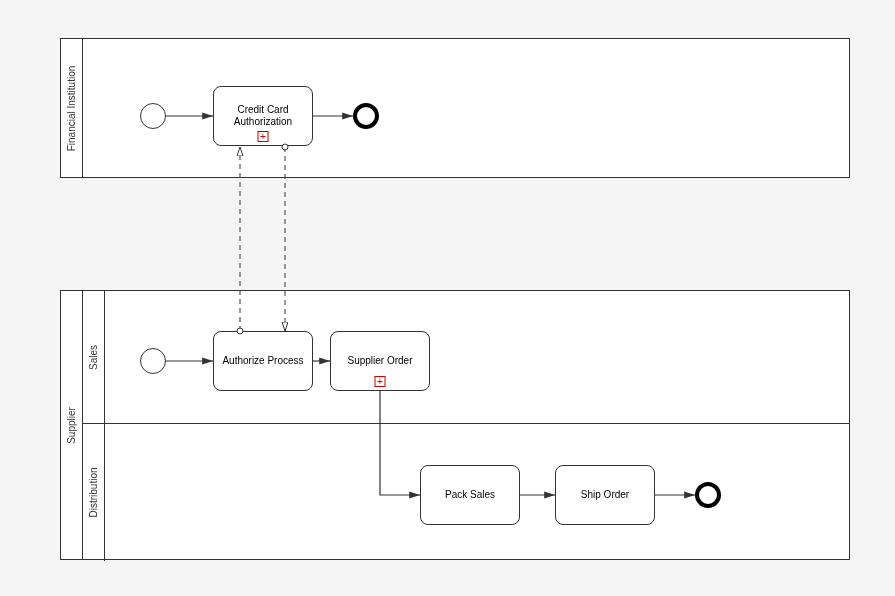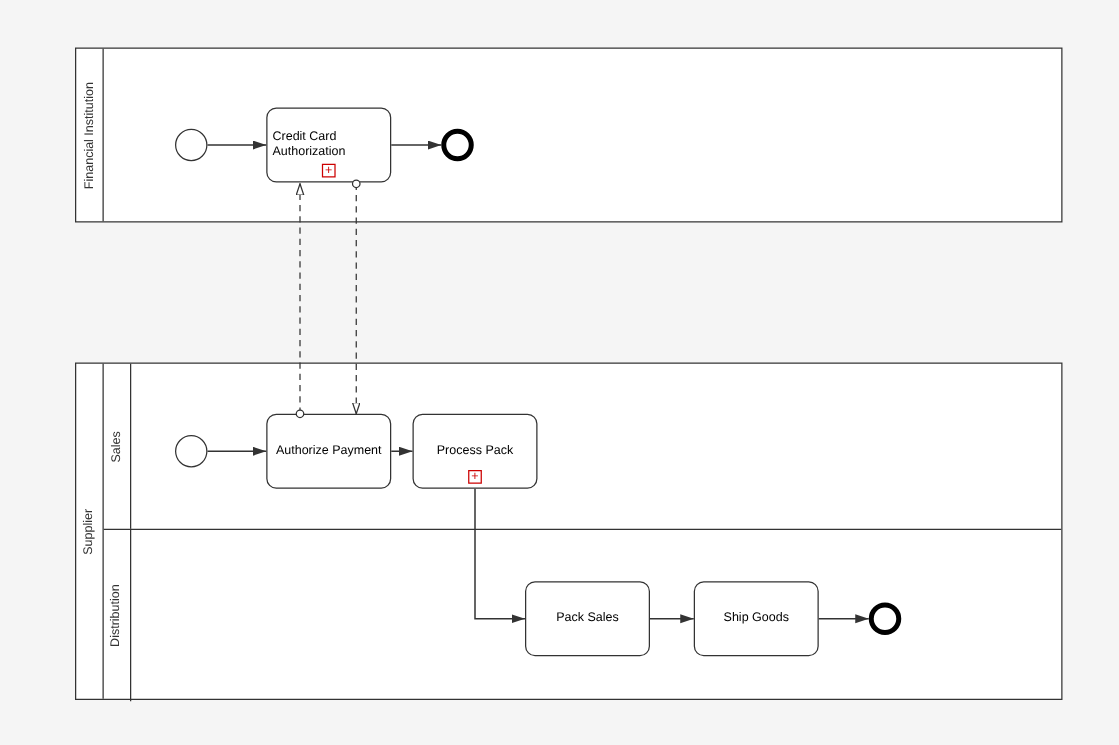--- a/index.html
+++ b/index.html
@@ -55,20 +55,21 @@
     right: 0;
     height: 0;
     border-top: 1px solid #333;
   }
   .task {
     position: absolute;
     border: 1px solid #333;
     border-radius: 8px;
     background: #fff;
     font-size: 10px;
+    text-align: center;
     display: flex;
     align-items: center;
     justify-content: center;
     padding: 4px;
     line-height: 1.2;
   }
   .marker-plus {
     position: absolute;
     bottom: 3px;
     left: 50%;
@@ -135,36 +136,36 @@
   <div class="marker-plus">
     <span>+</span>
   </div>
 </div>
 
 <div class="end-event" style="left:353px; top:103px;"></div>
 
 <div class="start-event" style="left:140px; top:348px;"></div>
 
 <div class="task" style="left:213px; top:331px; width:100px; height:60px;">
-  <span>Authorize Payment</span>
+  <span>Authorize Process</span>
 </div>
 
 <div class="task" style="left:330px; top:331px; width:100px; height:60px;">
-  <span>Process Pack</span>
+  <span>Supplier Order</span>
   <div class="marker-plus">
     <span>+</span>
   </div>
 </div>
 
 <div class="task" style="left:420px; top:465px; width:100px; height:60px;">
   <span>Pack Sales</span>
 </div>
 
 <div class="task" style="left:555px; top:465px; width:100px; height:60px;">
-  <span>Ship Goods</span>
+  <span>Ship Order</span>
 </div>
 
 <div class="end-event" style="left:695px; top:482px;"></div>
 
 <svg class="overlay">
   <defs>
     <marker id="arrow" markerWidth="10" markerHeight="10" refX="9" refY="3" orient="auto">
       <path d="M0,0 L9,3 L0,6 Z" fill="#333"></path>
     </marker>
     <marker id="openarrow" markerWidth="10" markerHeight="10" refX="9" refY="3" orient="auto">

